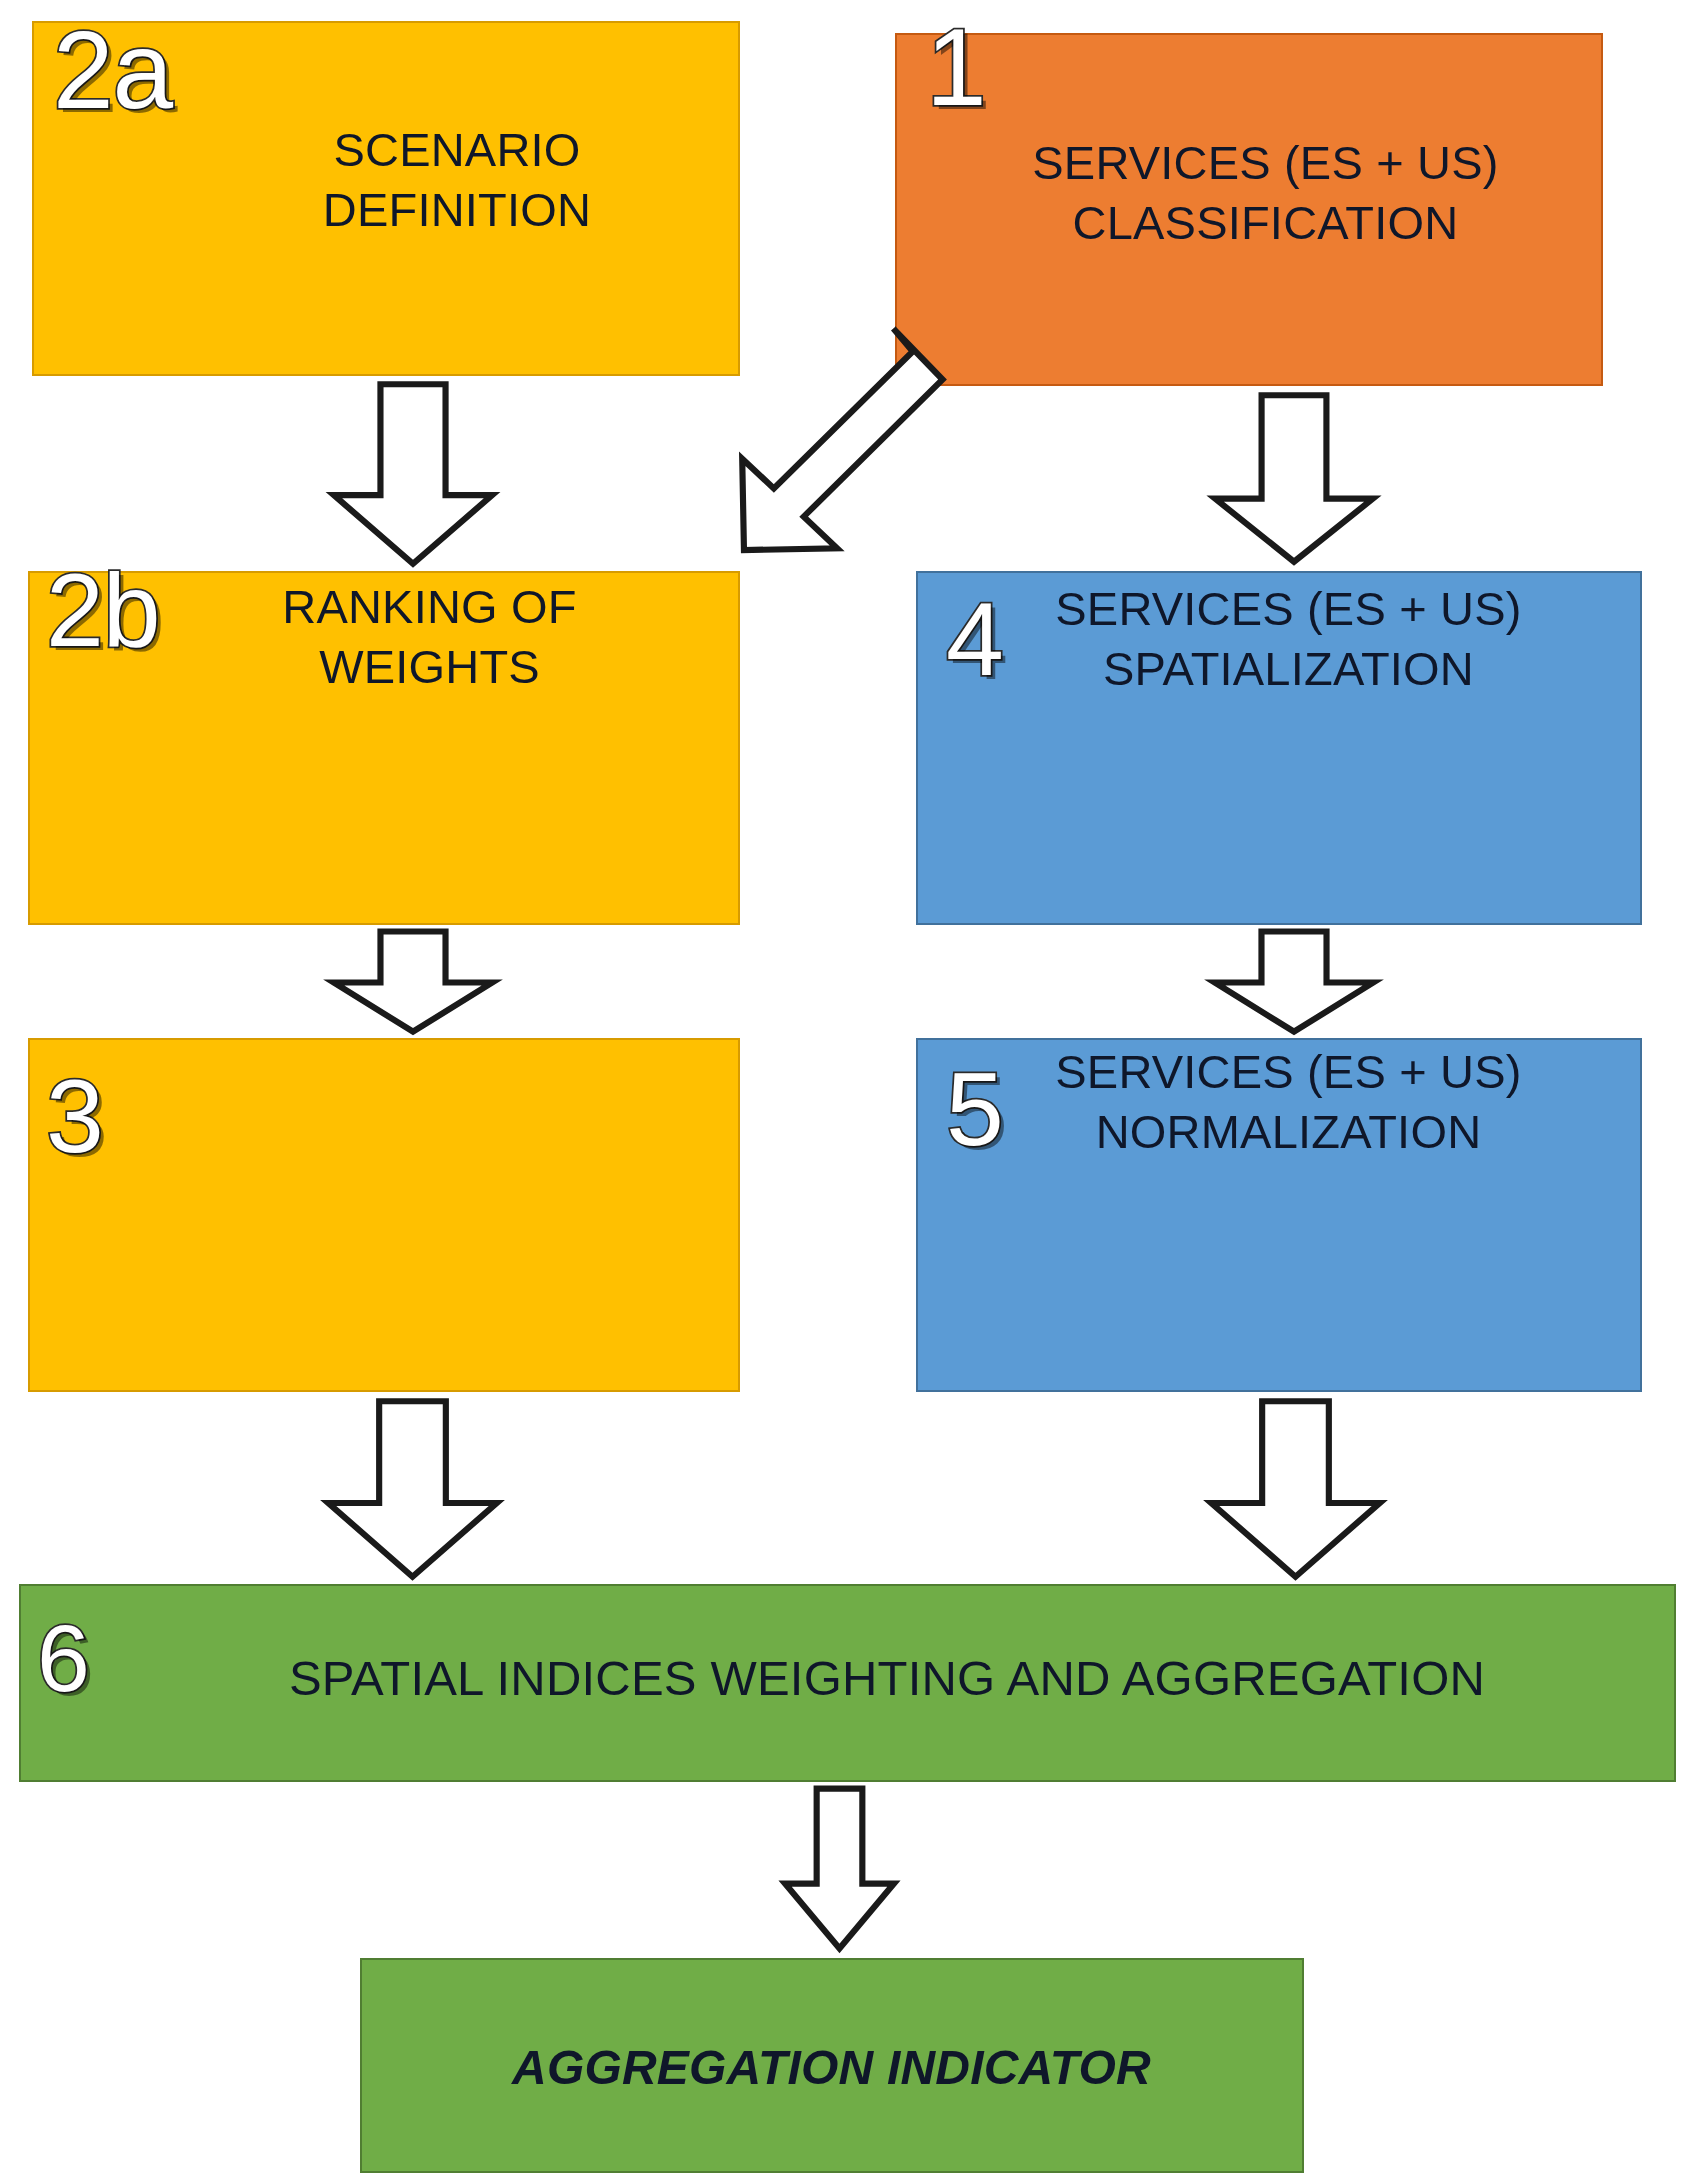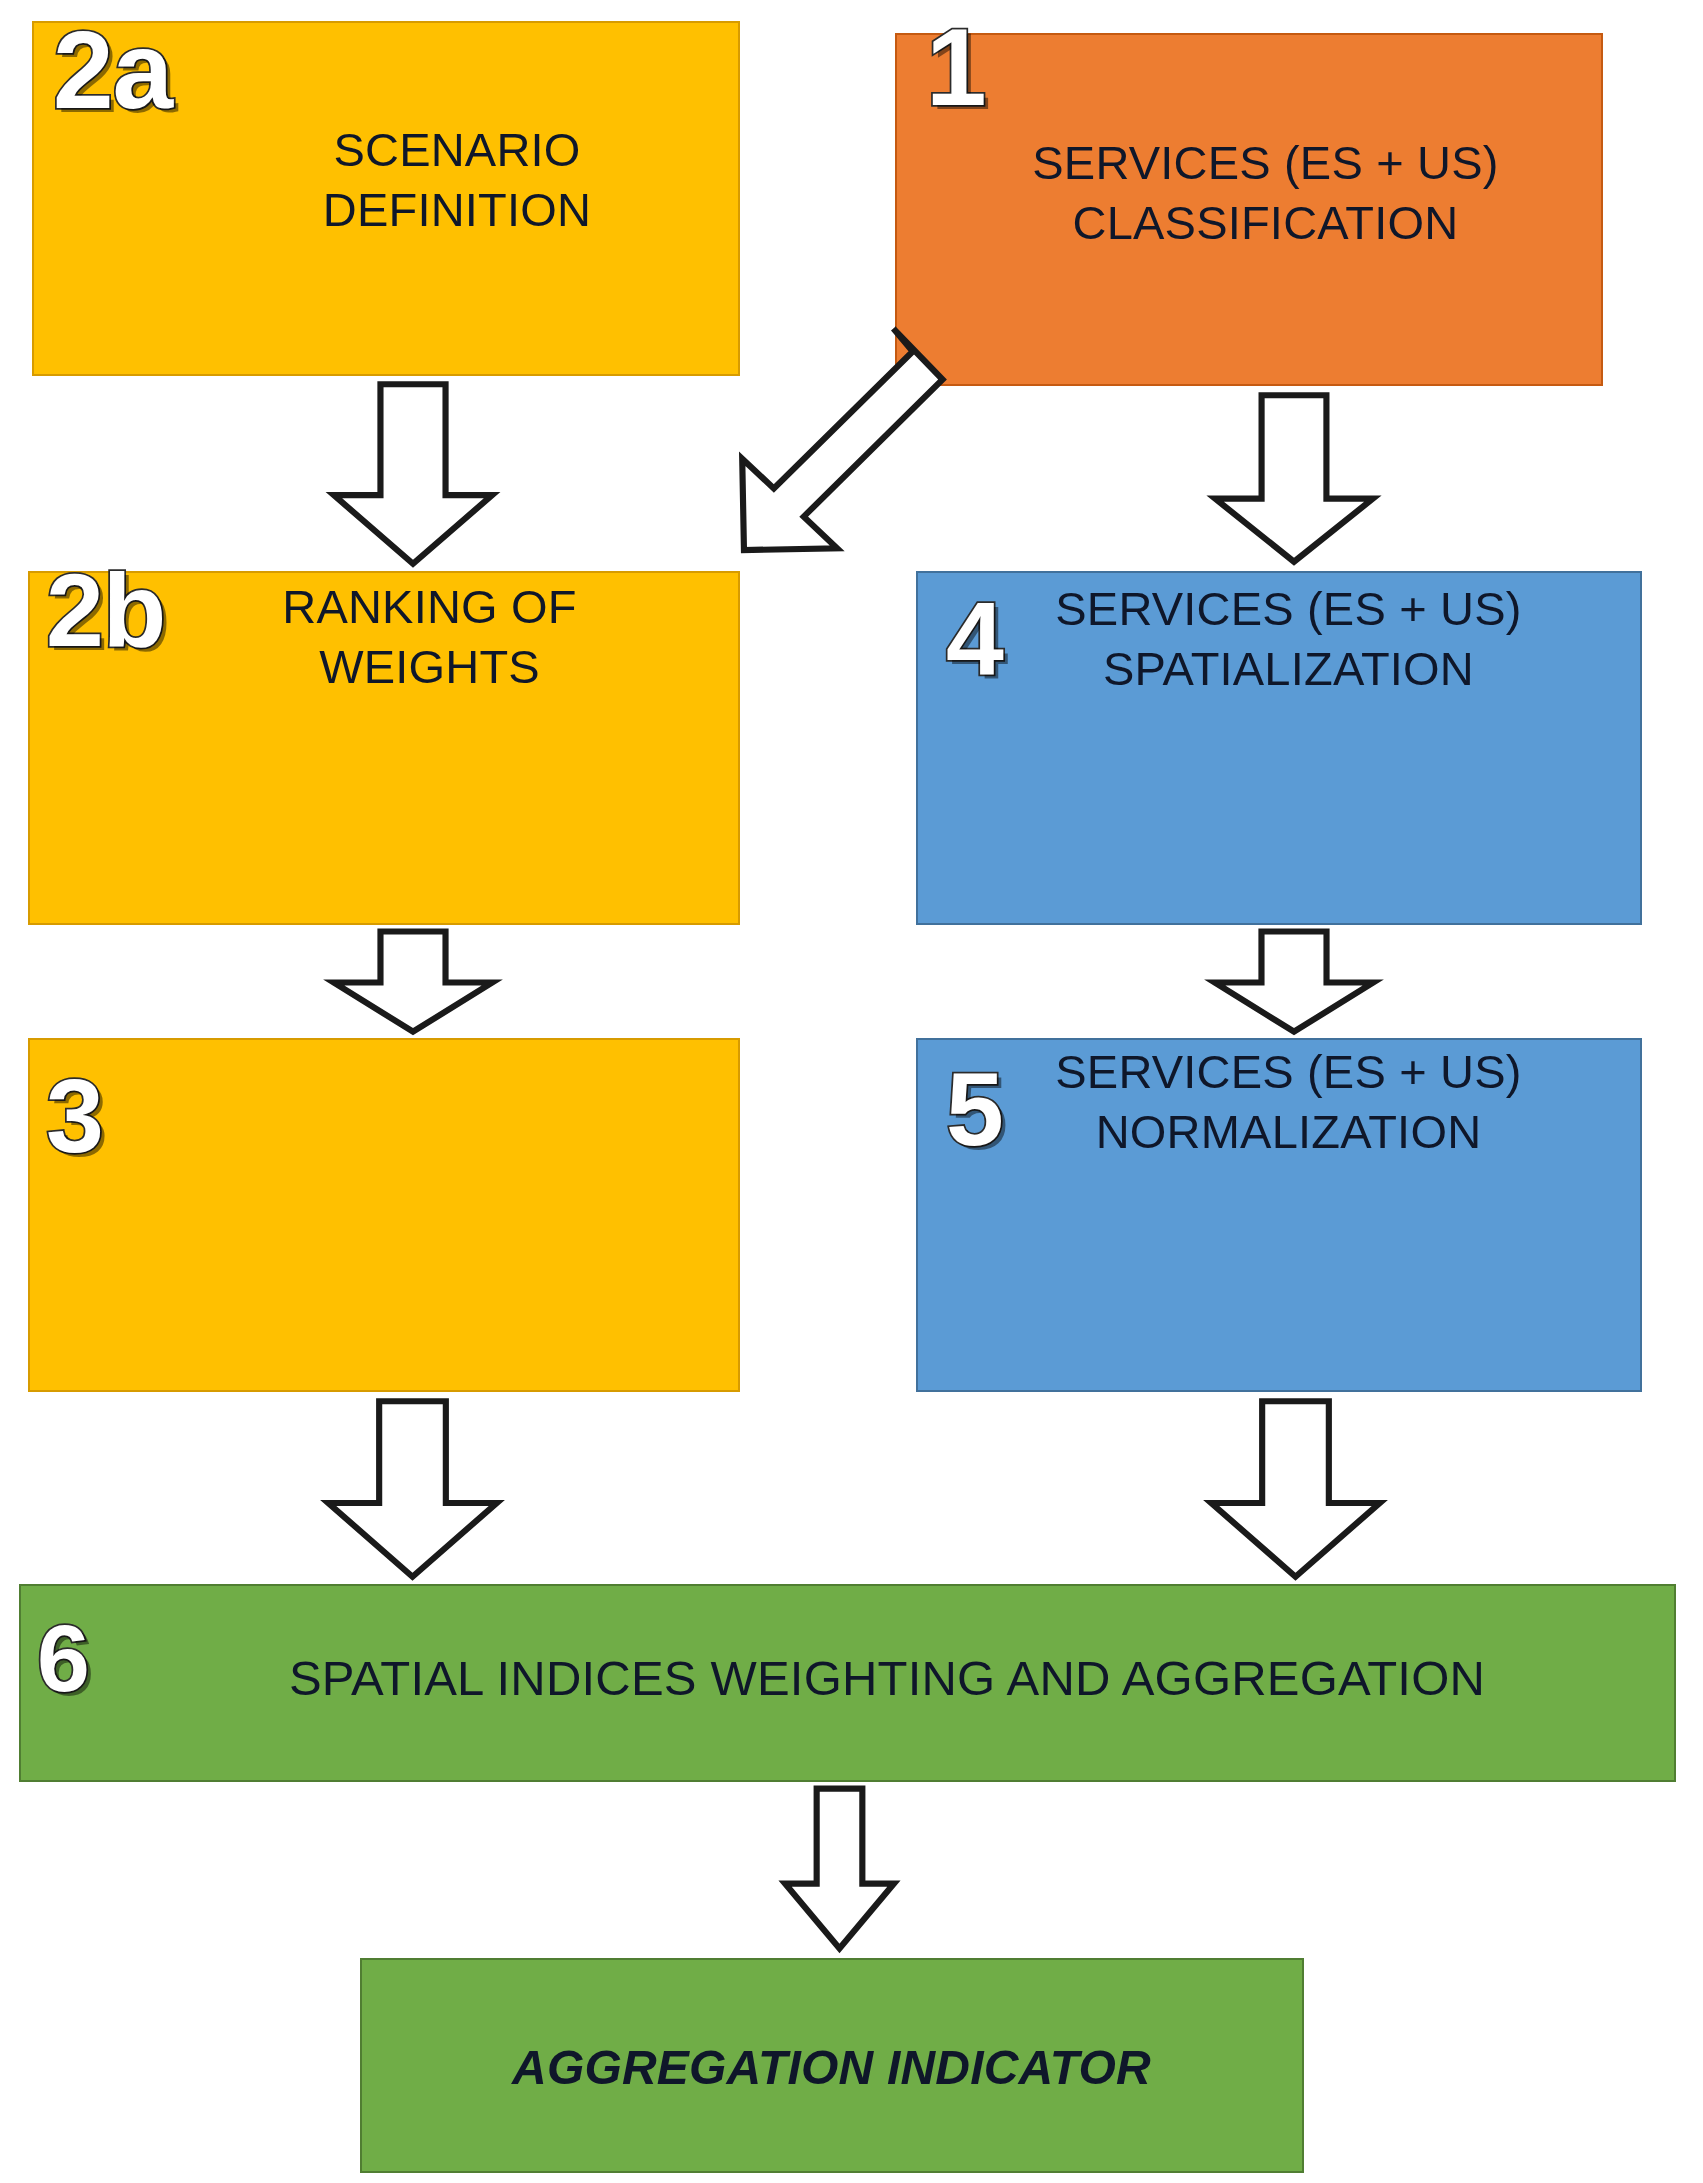--- a/index.html
+++ b/index.html
@@ -26,21 +26,21 @@
 
   .box-yellow { background: #FFC000; border: 2.6px solid #D79B00; }
   .box-orange { background: #ED7D31; border: 2.6px solid #C55A11; }
   .box-blue   { background: #5B9BD5; border: 2.6px solid #41719C; }
   .box-green  { background: #70AD47; border: 2.6px solid #507E32; }
 
   
   .step-num {
     position: absolute;
     font-family: "Liberation Sans", sans-serif;
-    font-weight: 700;
+    font-weight: 400;
     color: #ffffff;
     line-height: 0.95;
     letter-spacing: -0.01em;
     -webkit-text-stroke: 3.5px #2b2b2b;
     paint-order: stroke fill;
     text-shadow: 4.4px 4.4px 0 rgba(0,0,0,0.45);
     white-space: nowrap;
     pointer-events: none;
   }
 

